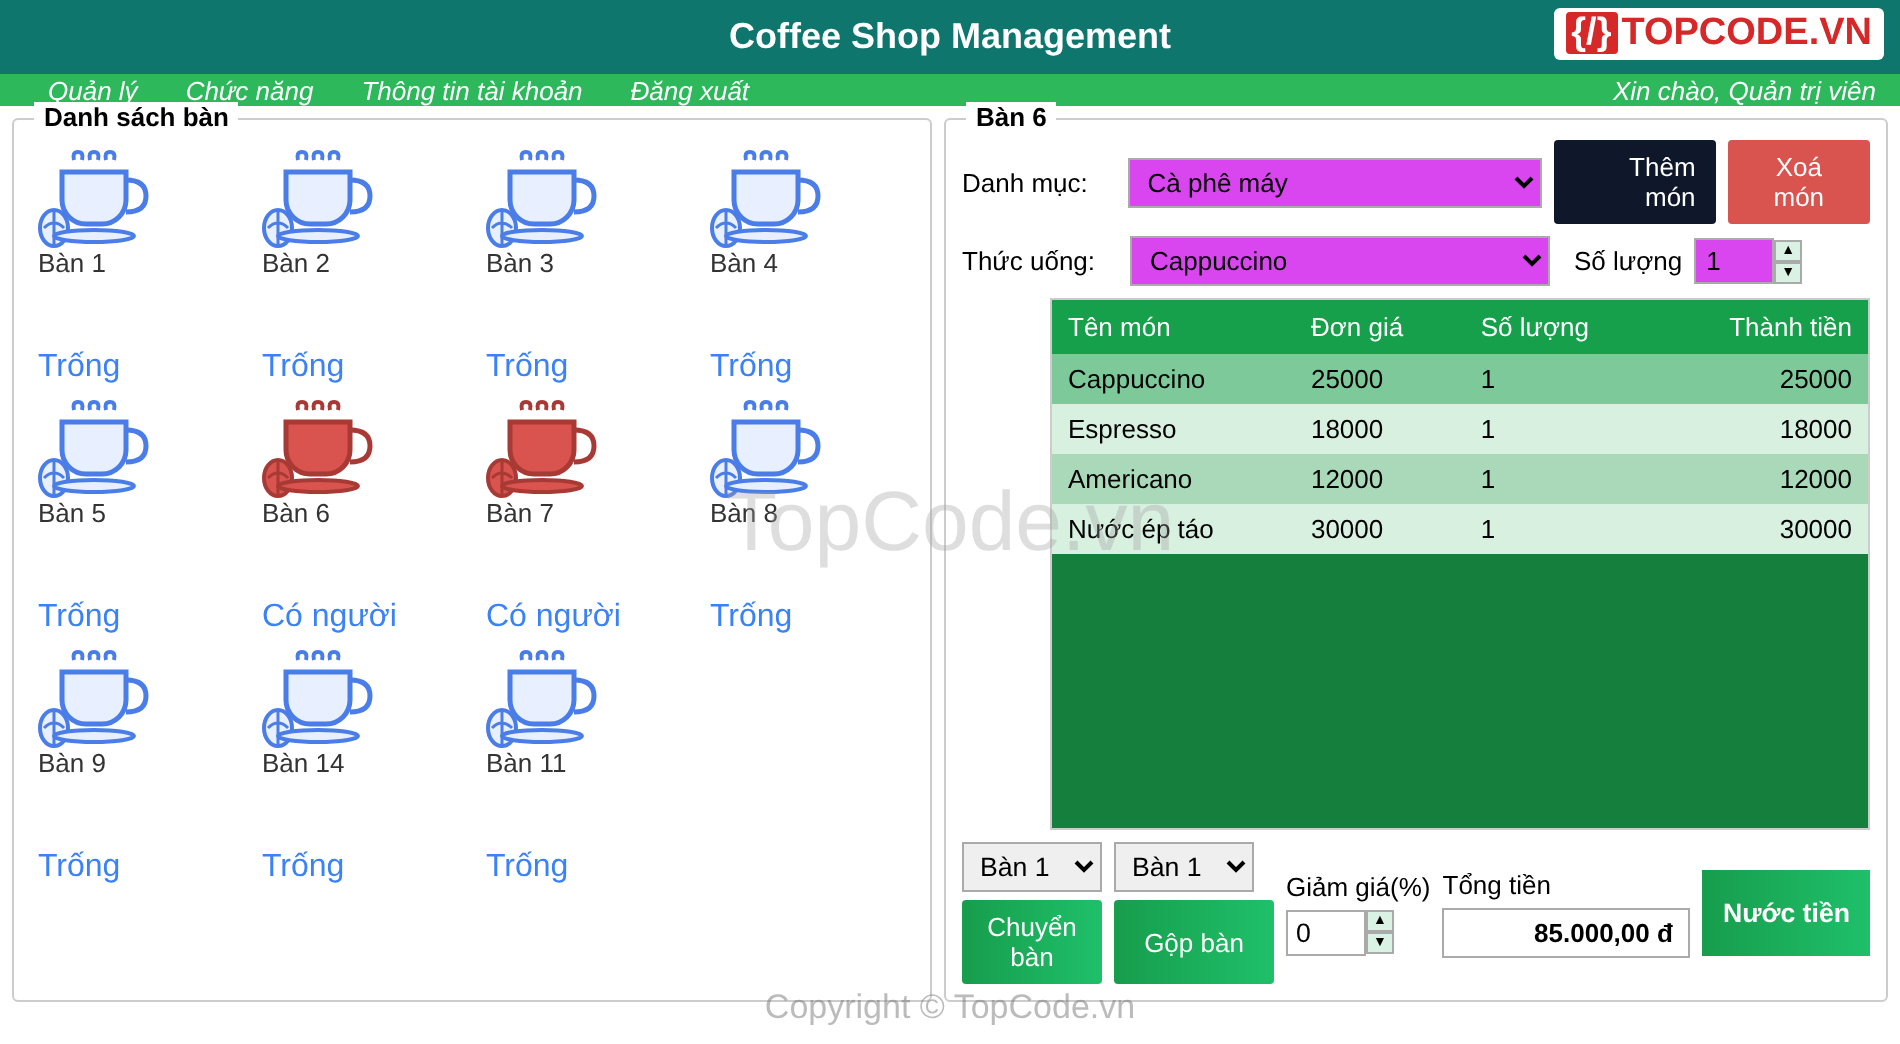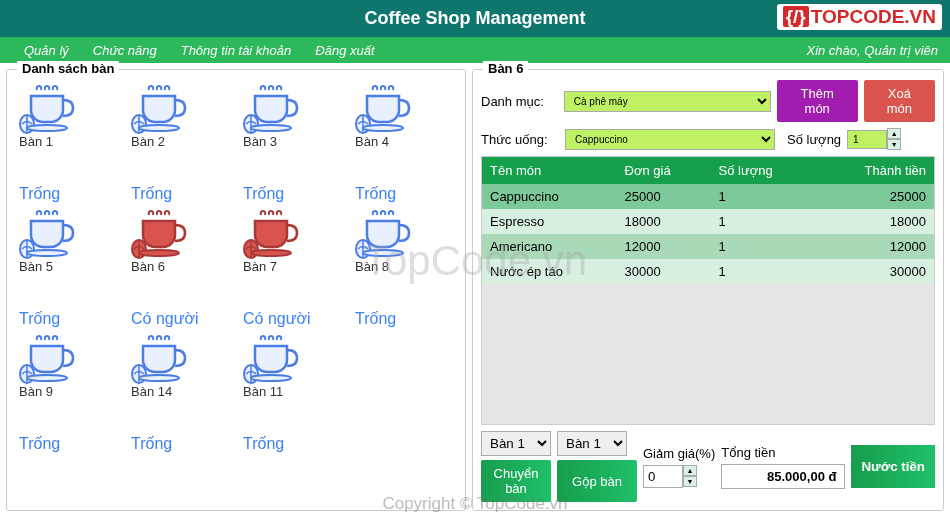--- a/index.html
+++ b/index.html
@@ -2,53 +2,53 @@
 <html><head>
 <meta charset="utf-8">
 <style>
 * { box-sizing: border-box; margin: 0; padding: 0; font-family: Arial, sans-serif; }
 body { width: 950px; height: 522px; background: #fff; overflow: hidden; font-size: 13px; }
 
 .title-bar { background: #0f766e; color: #fff; text-align: center; padding: 8px 0; font-weight: bold; font-size: 18px; position: relative; }
 .logo { position: absolute; right: 8px; top: 4px; background: #fff; color: #d62828; font-weight: bold; padding: 2px 6px; border-radius: 3px; font-size: 19px; }
 .logo .brace { background: #d62828; color: #fff; padding: 0 3px; border-radius: 2px; margin-right: 2px; }
 
-.menu-bar { background: #2eb85c; color: #fff; display: flex; align-items: center; padding: 0 12px; height: 26px; }
+.menu-bar { background: #2eb85c; color: #fff; display: flex; align-items: center; padding: 0 12px; height: 16px; }
 .menu-item { padding: 0 12px; cursor: pointer; font-style: italic; }
 .welcome { margin-left: auto; font-style: italic; }
 
 .content { display: flex; height: calc(522px - 38px - 30px); padding: 6px; gap: 6px; }
 
 .panel { border: 1px solid #ccc; border-radius: 3px; position: relative; padding: 10px 8px 8px 8px; }
 .panel-title { position: absolute; top: -9px; left: 10px; background: #fff; padding: 0 5px; font-weight: bold; font-size: 13px; }
 
 .left-panel { width: 460px; }
 .tables-grid { display: grid; grid-template-columns: repeat(4, 1fr); gap: 6px 14px; padding: 4px; }
 .table-item { cursor: pointer; text-align: left; }
 .table-item svg { width: 60px; height: 50px; display: block; }
 .table-name { font-size: 13px; color: #333; }
 .table-status { font-size: 16px; color: #3b82f6; margin-top: 36px; }
 
 .right-panel { flex: 1; display: flex; flex-direction: column; }
 .form-row { display: flex; align-items: center; gap: 6px; margin-bottom: 6px; }
 .form-label { width: 78px; }
-.form-row select, .form-row input[type=text] { border: 1px solid #aaa; padding: 3px 5px; font-size: 10px; background: #bef264; }
+.form-row select, .form-row input[type=text] { border: 1px solid #aaa; padding: 3px 5px; font-size: 13px; background: #d946ef; }
 .select-cat { width: 210px; }
 .select-drink { width: 210px; }
 .btn { border: none; padding: 6px 10px; color: #fff; cursor: pointer; border-radius: 2px; font-size: 13px; }
-.btn-green { background: #a21caf; }
+.btn-green { background: #0f172a; text-align: right; }
 .btn-red { background: #d9534f; }
 .btn-grad { background: linear-gradient(90deg, #179d4c, #1fc06a); font-weight: normal; }
 .qty-label { margin-left: 6px; }
 .spinner { display: flex; align-items: center; }
 .spinner input { width: 40px; border: 1px solid #aaa; padding: 3px 4px; }
 .spinner-btns { display: flex; flex-direction: column; }
 .spinner-btns button { width: 14px; height: 11px; border: 1px solid #aaa; background: #d9f2e3; font-size: 7px; line-height: 7px; padding: 0; cursor: pointer; }
 
-.order-table { flex: 1; border: 1px solid #ccc; overflow: auto; background: #e5e5e5; }
+.order-table { flex: 1; border: 1px solid #ccc; overflow: auto; background: #15803d; margin-left: 44px; }
 .order-table table { width: 100%; border-collapse: collapse; }
 .order-table th { background: #16a04b; color: #fff; text-align: left; padding: 6px 8px; font-weight: normal; font-size: 13px; }
 .order-table th:last-child, .order-table td:last-child { text-align: right; }
 .order-table tbody tr:nth-child(odd) { background: #a9d9b8; }
 .order-table tbody tr:nth-child(even) { background: #d8f0e0; }
 .order-table tbody tr:first-child { background: #7dc99a; }
 .order-table td { padding: 5px 8px; font-size: 13px; }
 
 .bottom-row { display: flex; align-items: center; gap: 6px; margin-top: 6px; }
 .bottom-row select { border: 1px solid #aaa; padding: 3px 4px; width: 70px; }

